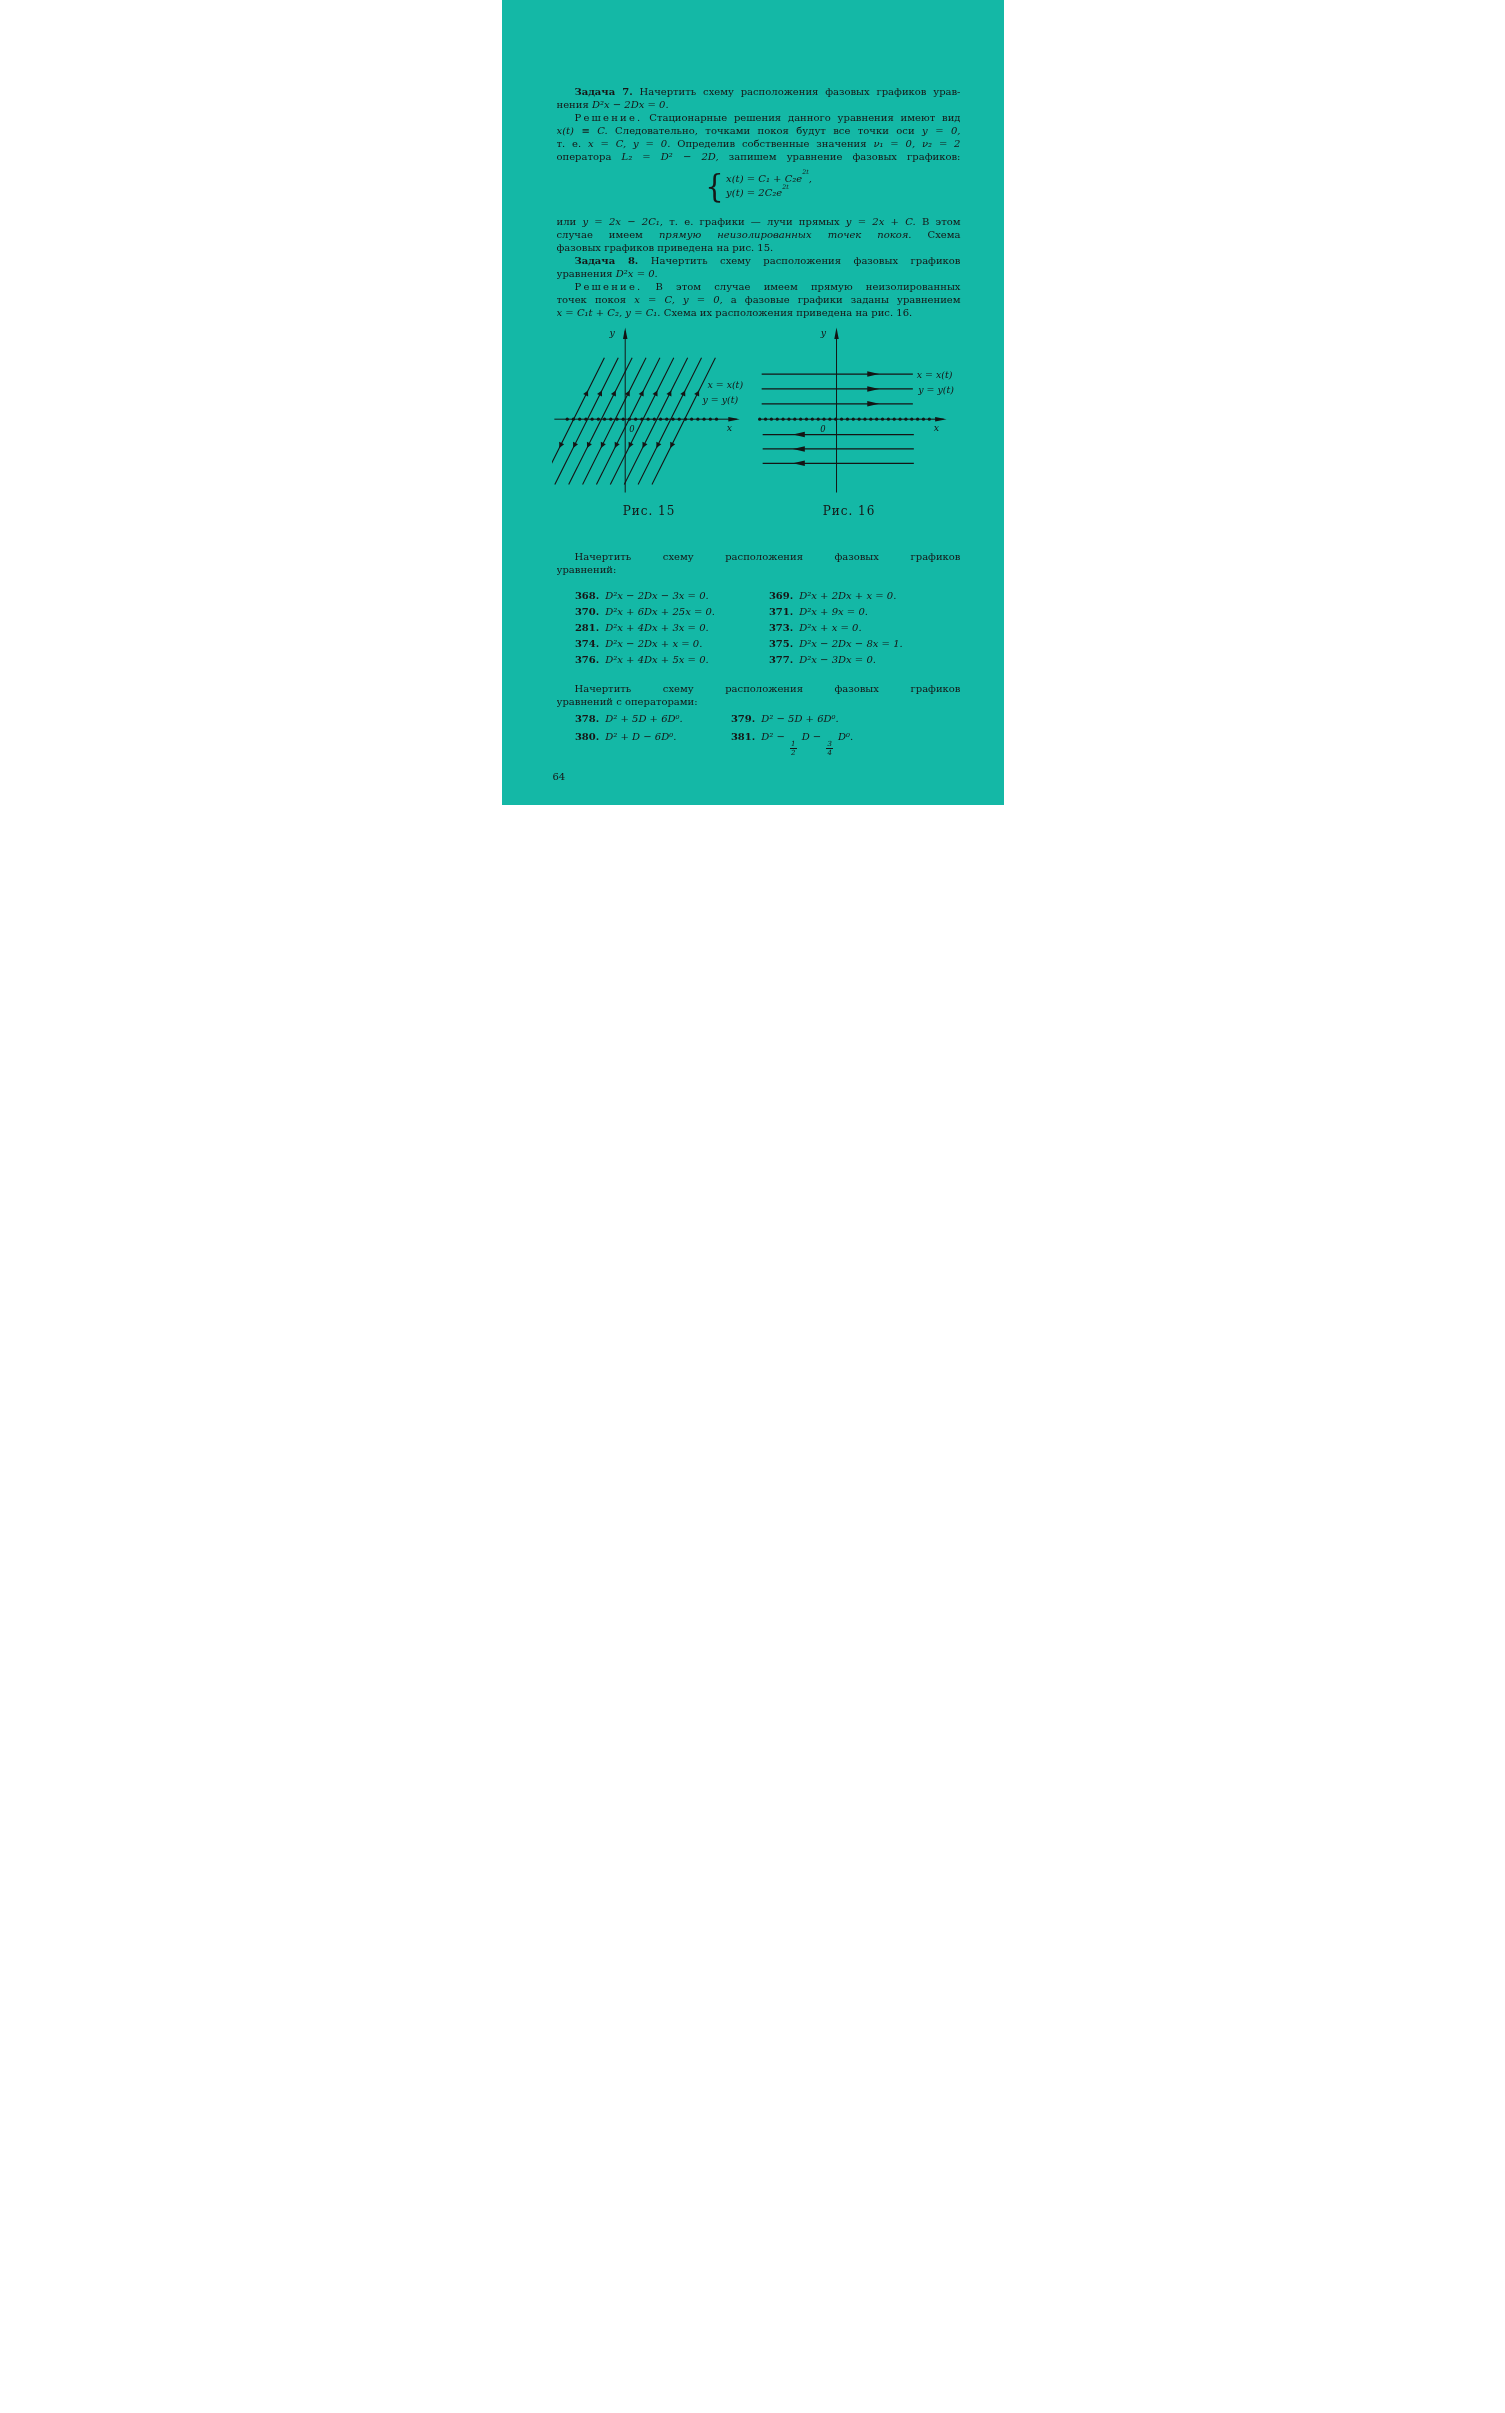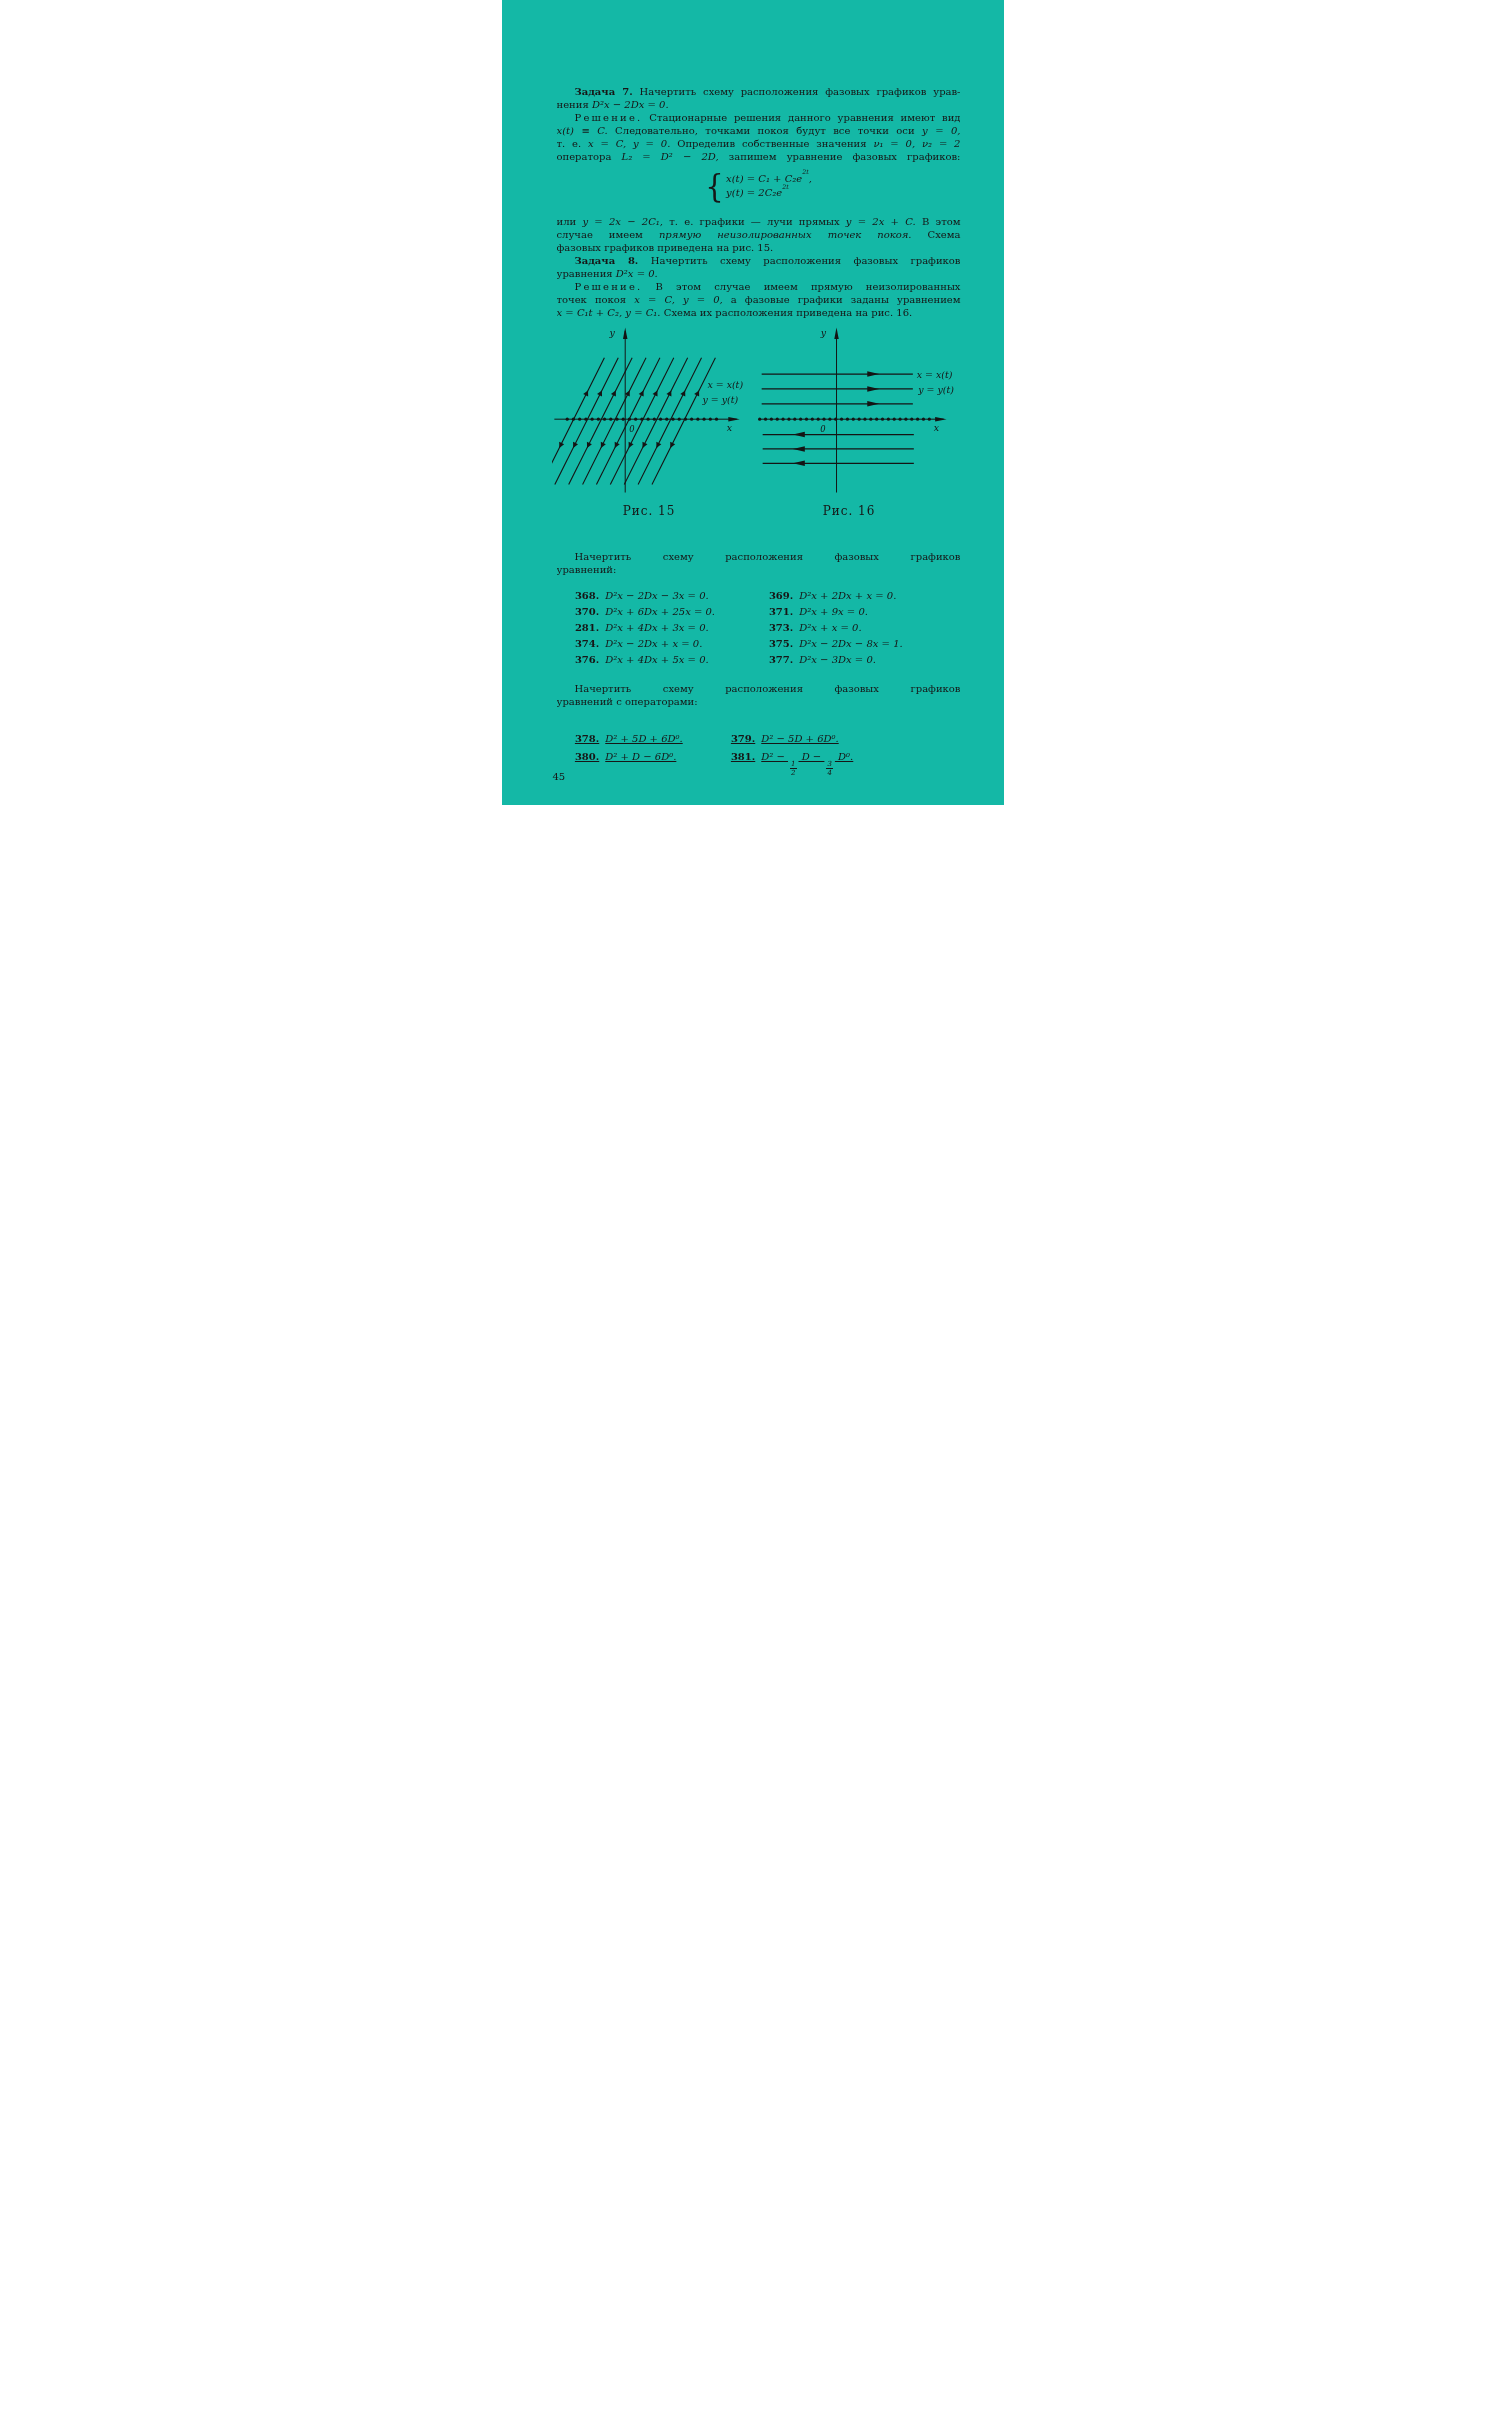--- a/index.html
+++ b/index.html
@@ -38,21 +38,21 @@
             font-size:12px; letter-spacing:1px; }
   svg line { stroke:#141414; }
   svg polygon { fill:#141414; stroke:none; }
   svg circle { fill:#141414; }
   .figlabel { font:italic 19px "DejaVu Serif","Liberation Serif",serif; fill:#141414; }
   .figorigin { font:italic 17px "DejaVu Serif","Liberation Serif",serif; fill:#141414; }
 
   .h-block { margin-top:7px; }
   .h-block2 { margin-top:15px; }
   .extable { margin-top:11px; }
-  .extable2 { margin-top:20px;text-decoration:underline; }
+  .extable2 { margin-top:0; }
   .exrow { display:flex; align-items:center; height:16px; padding-left:18.4px; font-size:10px; }
   .exrow2 { height:20px; }
   .exrow2.tall { height:27px; margin-top:3px; align-items:flex-start; }
   .c1 { width:194px; display:flex; align-items:baseline; }
   .extable2 .c1 { width:156px; }
   .c2 { display:flex; align-items:baseline; }
   .exnum { font-weight:bold; margin-right:6px; }
   .pagenum { position:absolute; left:51px; top:771px; font-size:10px; }
 </style>
 </head>
@@ -304,15 +304,15 @@
                 <span class="fden">2</span>
               </span><span class="seg-m"> D − </span><span class="frac">
                 <span class="fnum">3</span>
                 <span class="fden">4</span>
               </span><span class="seg-m"> D⁰.</span></span>
           </span>
       </div>
     </div>
   </div>
 
-  <div class="pagenum">45</div>
+  <div class="pagenum">64</div>
 </div>
 
 
 </body></html>

